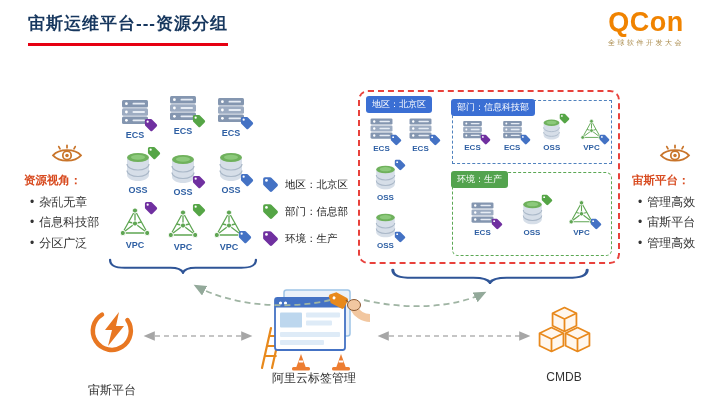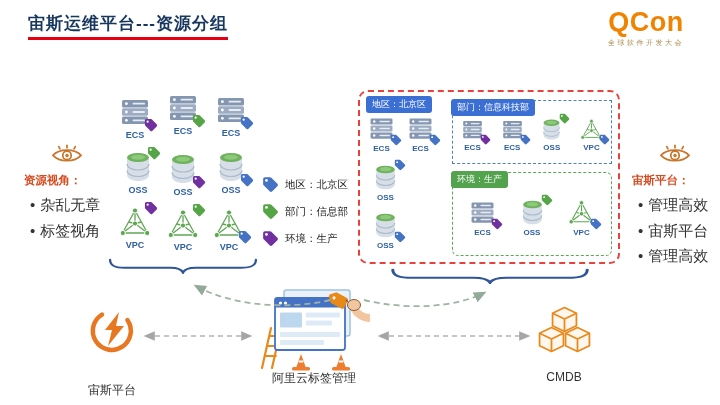--- a/index.html
+++ b/index.html
@@ -3,33 +3,33 @@
 <meta charset="utf-8">
 <style>
   * { margin:0; padding:0; box-sizing:border-box; }
   html,body { width:720px; height:405px; }
   body { font-family:"Liberation Sans","DejaVu Sans",sans-serif; background:#fff; }
   .slide { position:relative; width:720px; height:405px; background:#ffffff; overflow:hidden; }
   .defs { position:absolute; width:0; height:0; overflow:hidden; }
 
   
   .title { position:absolute; left:28px; top:12px; font-size:17px; font-weight:bold;
-           color:#17375E; letter-spacing:1px; padding-bottom:2px; border-bottom:3px solid #E60012; }
+           color:#17375E; letter-spacing:1px; padding-bottom:8px; border-bottom:3px solid #E60012; }
   .qcon { position:absolute; right:36px; top:8px; text-align:center; }
   .qcon-text { font-size:27px; font-weight:800; color:#F08300; line-height:1.05; letter-spacing:0.5px; }
   .qcon-sub { font-size:7px; letter-spacing:2.5px; color:#A98A4A; margin-top:2px; }
 
   
   .panel { position:absolute; width:86px; }
   .panel-left { left:24px; top:144px; }
   .panel-right { left:632px; top:144px; }
   .eye { width:34px; height:21px; display:block; margin:0 auto 8px; }
   .panel-heading { font-size:11.5px; font-weight:bold; color:#D84B20; margin-bottom:4px; }
   .bullets { list-style:none; padding-left:6px; }
-  .bullets li { font-size:15px; color:#333; line-height:1.7; }
+  .bullets li { font-size:12px; color:#333; line-height:1.7; }
   .bullets li::before { content:"•"; margin-right:5px; color:#333; }
 
   
   .res { display:flex; flex-direction:column; align-items:center; }
   .res .ic { position:relative; width:32px; height:32px; }
   .res .ic .base { width:100%; height:100%; display:block; }
   .res .lbl { font-size:9px; font-weight:bold; color:#2E5FA3; margin-top:2px; }
   .tag { position:absolute; width:14px; height:14px; }
   .tag.tr { top:-5px; right:-7px; }
   .tag.br { bottom:-4px; right:-7px; }
@@ -152,21 +152,22 @@
     <div class="qcon-sub">全球软件开发大会</div>
   </div>
 
   <div class="panel panel-left">
     <svg class="eye">
         <use href="#sym-eye"></use>
       </svg>
     <div class="panel-heading">资源视角：</div>
     <ul class="bullets">
       <li>杂乱无章</li>
-      <li>标签视角</li>
+      <li>信息科技部</li>
+      <li>分区广泛</li>
     </ul>
   </div>
 
   <div class="cluster">
     <div class="res">
       <div class="ic">
           <svg class="base">
             <use href="#sym-ecs"></use>
           </svg>
         <svg class="tag br c-purple">

